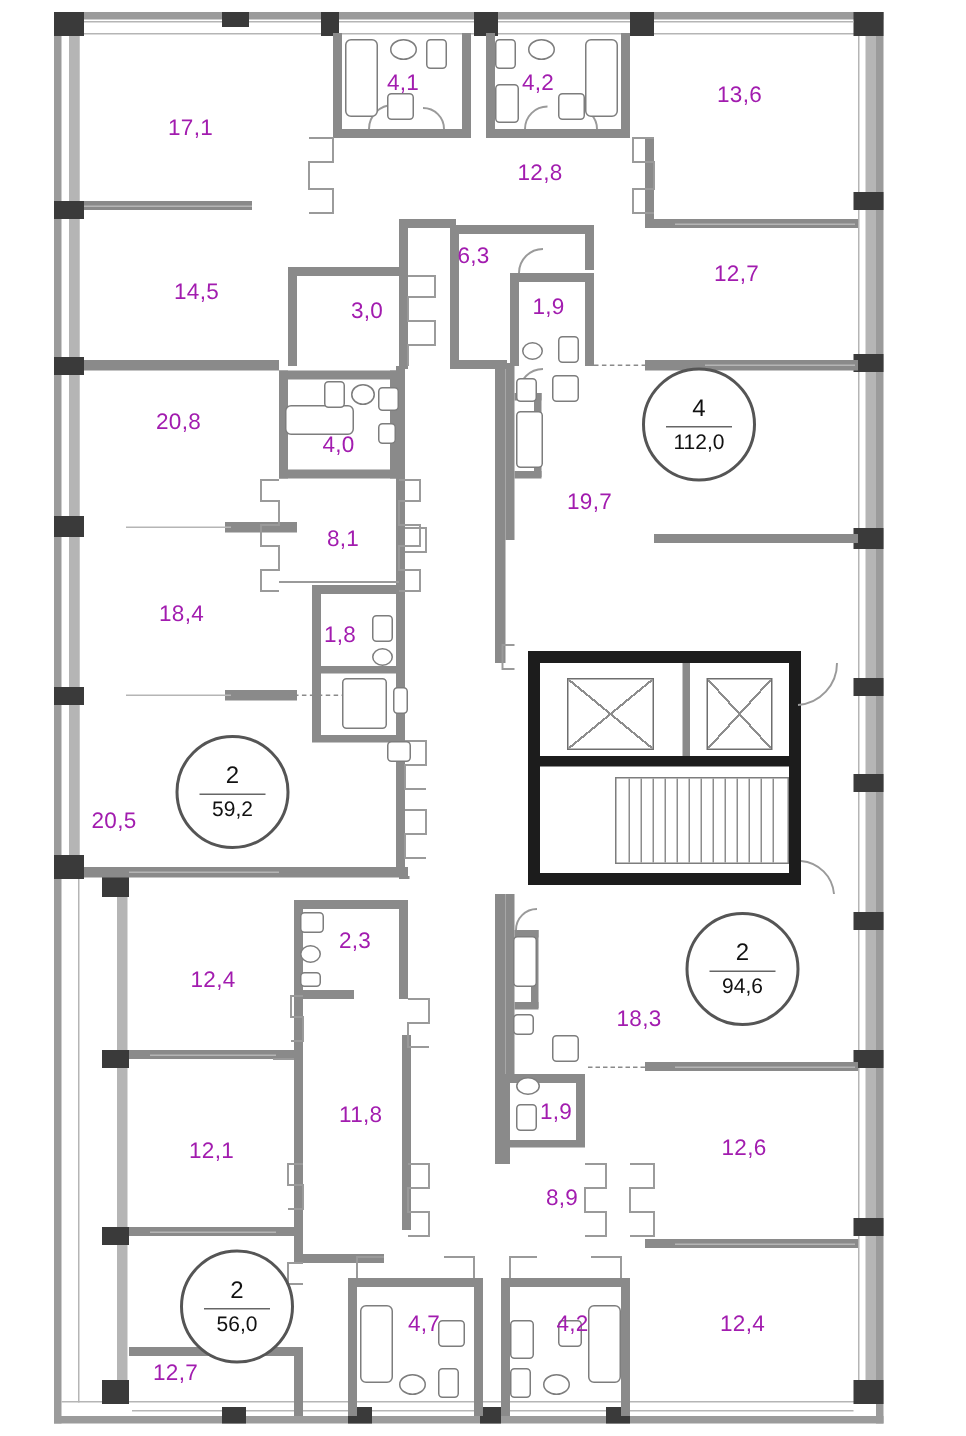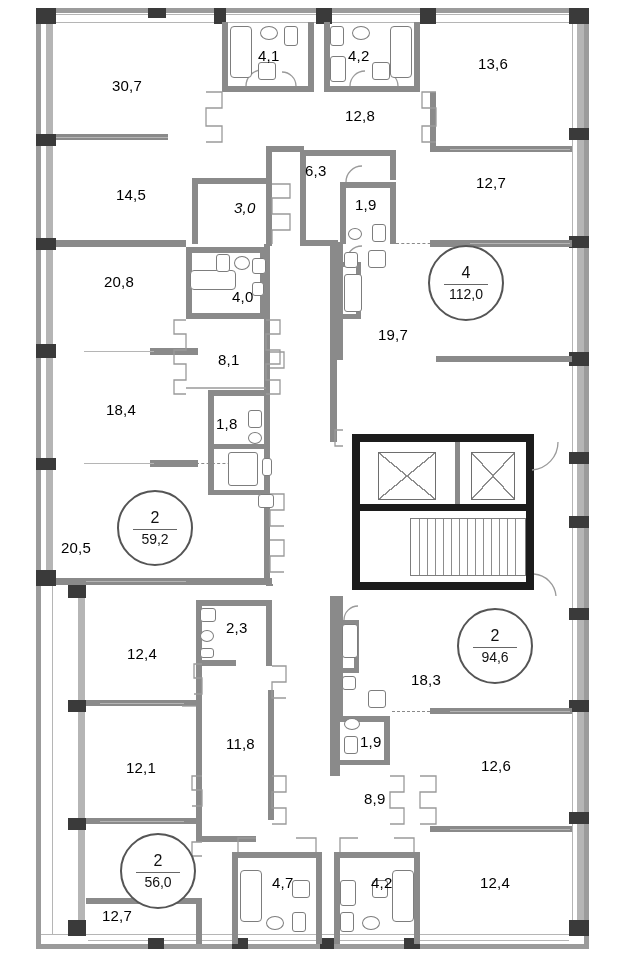--- a/index.html
+++ b/index.html
@@ -38,21 +38,21 @@
     background: #b5b5b5;
   }
   .dash {
     position: absolute;
     border-top: 1px dashed #8a8a8a;
     height: 0;
   }
   .area {
     position: absolute;
     font-size: 15px;
-    color: #000000;
+    color: #a21caf;
     white-space: nowrap;
     letter-spacing: 0.2px;
   }
   .badge {
     position: absolute;
     border: 2px solid #555;
     border-radius: 50%;
     background: #fff;
     display: flex;
     flex-direction: column;
@@ -423,32 +423,32 @@
   <div class="fix round" style="left:266px;top:916px;width:18px;height:14px;"></div>
   <div class="fix soft" style="left:292px;top:912px;width:14px;height:20px;"></div>
   <div class="fix soft" style="left:292px;top:880px;width:18px;height:18px;"></div>
 
   <div class="fix soft" style="left:340px;top:912px;width:14px;height:20px;"></div>
   <div class="fix round" style="left:362px;top:916px;width:18px;height:14px;"></div>
   <div class="fix tub" style="left:392px;top:870px;width:22px;height:52px;"></div>
   <div class="fix soft" style="left:340px;top:880px;width:16px;height:26px;"></div>
   <div class="fix soft" style="left:372px;top:880px;width:16px;height:18px;"></div>
 
-  <div class="area" style="left:112px;top:77px;">30,7</div>
+  <div class="area" style="left:112px;top:77px;">17,1</div>
   <div class="area" style="left:258px;top:47px;">4,1</div>
   <div class="area" style="left:348px;top:47px;">4,2</div>
   <div class="area" style="left:478px;top:55px;">13,6</div>
   <div class="area" style="left:319px;top:107px;margin-left:26px;">12,8</div>
   <div class="area" style="left:116px;top:186px;">14,5</div>
   <div class="area" style="left:305px;top:162px;">6,3</div>
   <div class="area" style="left:476px;top:174px;">12,7</div>
-  <div class="area" style="left:234px;top:199px;font-style:italic;">3,0</div>
+  <div class="area" style="left:234px;top:199px;">3,0</div>
   <div class="area" style="left:355px;top:196px;">1,9</div>
   <div class="area" style="left:104px;top:273px;">20,8</div>
-  <div class="area" style="left:232px;top:288px;">4,0</div>
+  <div class="area" style="left:215px;top:288px;">4,0</div>
   <div class="area" style="left:378px;top:326px;">19,7</div>
   <div class="area" style="left:218px;top:351px;">8,1</div>
   <div class="area" style="left:106px;top:401px;">18,4</div>
   <div class="area" style="left:216px;top:415px;">1,8</div>
   <div class="area" style="left:61px;top:539px;">20,5</div>
   <div class="area" style="left:226px;top:619px;">2,3</div>
   <div class="area" style="left:127px;top:645px;">12,4</div>
   <div class="area" style="left:411px;top:671px;">18,3</div>
   <div class="area" style="left:226px;top:735px;">11,8</div>
   <div class="area" style="left:360px;top:733px;">1,9</div>

